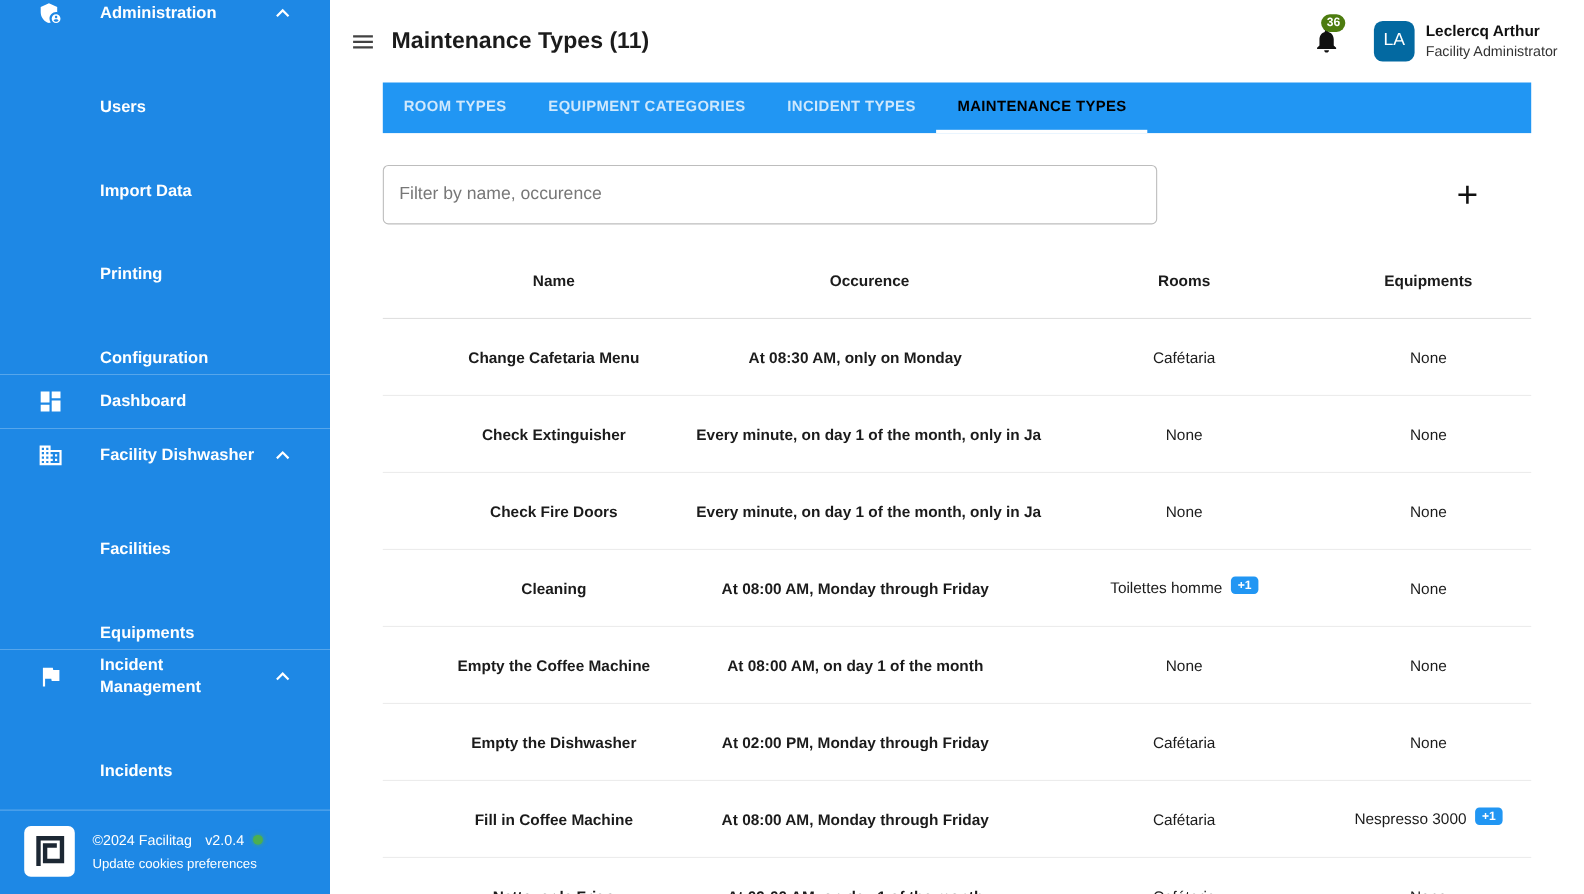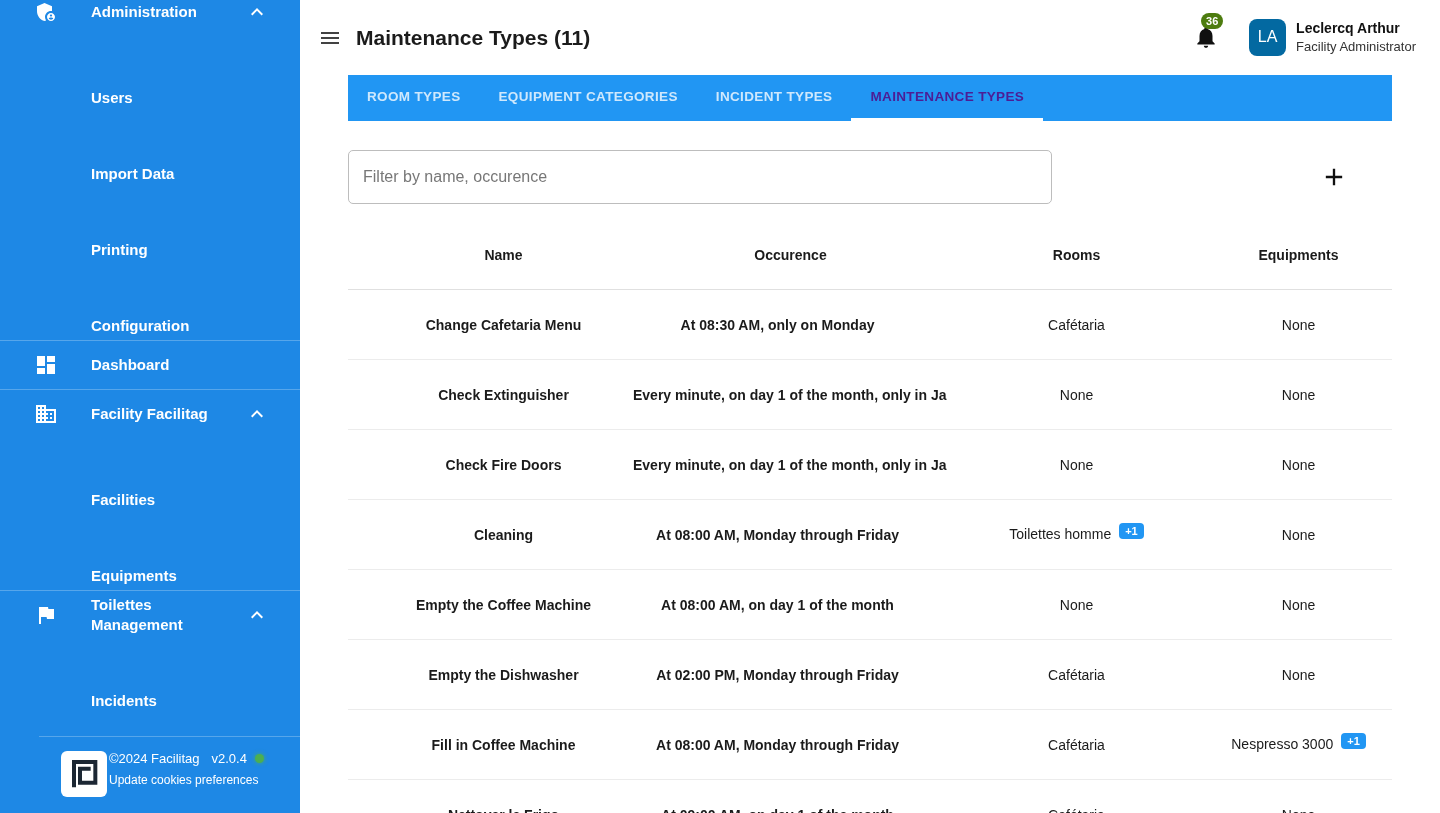--- a/index.html
+++ b/index.html
@@ -23,21 +23,21 @@
   .item .micon{width:24px;height:24px;flex:0 0 24px;color:#fff;}
   .item .micon svg{width:24px;height:24px;display:block;}
   .item .label{margin-left:33px;max-width:142px;}
   .item.sub{padding-left:73px;}
   .item.sub .label{margin-left:0;margin-top:48px;}
   .item.selected{background:rgba(255,255,255,0.35);}
   .chev{position:absolute;right:14px;top:50%;transform:translateY(-50%);width:24px;height:24px;color:#fff;}
   .chev svg{width:24px;height:24px;display:block;}
   .divider{border-top:1px solid rgba(255,255,255,0.25);}
 
-  .sfooter{border-top:1px solid rgba(255,255,255,0.25);padding:14px 18px 16px 22px;display:flex;align-items:flex-start;gap:2px;margin-left:39px;}
+  .sfooter{border-top:1px solid rgba(255,255,255,0.25);padding:14px 18px 16px 22px;display:flex;align-items:center;gap:16px;}
   .logo{width:46px;height:46px;background:#fff;border-radius:6px;display:flex;align-items:center;justify-content:center;flex:0 0 46px;}
   .logo svg{width:32px;height:32px;display:block;}
   .finfo{min-width:0;}
   .fline1{font-size:13px;display:flex;align-items:center;gap:8px;white-space:nowrap;}
   .fversion{margin-left:4px;}
   .gdot{width:9px;height:9px;border-radius:50%;background:#4CAF50;box-shadow:0 0 5px rgba(76,175,80,.9);flex:0 0 9px;}
   .cookies{font-size:12px;margin-top:7px;cursor:pointer;}
 
   
   .main{flex:1;display:flex;flex-direction:column;background:#fff;min-width:0;}
@@ -54,21 +54,21 @@
           justify-content:center;font-size:16px;font-weight:500;margin-left:30px;cursor:pointer;}
   .uinfo{margin-left:10px;line-height:1.45;}
   .uname{font-size:14px;font-weight:700;color:#111;}
   .urole{font-size:13px;color:#333;}
 
   .content{padding:0 48px;flex:1;display:flex;flex-direction:column;min-height:0;}
 
   .tabs{height:46px;min-height:46px;background:var(--blue);display:flex;align-items:stretch;}
   .tab{display:flex;align-items:center;padding:0 19px;color:rgba(255,255,255,0.78);font-size:13.5px;
        font-weight:600;letter-spacing:.35px;cursor:pointer;border-bottom:3px solid transparent;text-transform:uppercase;}
-  .tab.active{color:#4c1d95;border-bottom-color:#fff;}
+  .tab.active{color:#000000;border-bottom-color:#fff;}
 
   .filter-row{margin-top:29px;display:flex;align-items:center;}
   .filter-input{width:704px;height:54px;border:1px solid #bdbdbd;border-radius:5px;padding:0 14px;
                 font-size:16px;color:#333;background:#fff;outline:none;font-family:inherit;}
   .filter-input::placeholder{color:#777;}
   .add-btn{margin-left:auto;margin-right:44px;width:28px;height:28px;cursor:pointer;color:#101010;border:none;background:none;padding:0;}
   .add-btn svg{width:28px;height:28px;display:block;}
 
   .table{margin-top:16px;}
   .thead,.trow{display:grid;grid-template-columns:259px 315px 257px 1fr;align-items:center;
@@ -127,21 +127,21 @@
       </div>
 
       <div class="divider"></div>
 
       <div class="item section">
         <span class="micon">
           <svg viewBox="0 0 24 24" fill="currentColor">
               <path d="M12 7V3H2v18h20V7H12zM6 19H4v-2h2v2zm0-4H4v-2h2v2zm0-4H4V9h2v2zm0-4H4V5h2v2zm4 12H8v-2h2v2zm0-4H8v-2h2v2zm0-4H8V9h2v2zm0-4H8V5h2v2zm10 12h-8v-2h2v-2h-2v-2h2v-2h-2V9h8v10zm-2-8h-2v2h2v-2zm0 4h-2v2h2v-2z"></path>
             </svg>
         </span>
-        <span class="label">Facility Facilitag</span>
+        <span class="label">Facility Dishwasher</span>
         <span class="chev">
           <svg viewBox="0 0 24 24" fill="currentColor">
               <path d="M12 8l-6 6 1.41 1.41L12 10.83l4.59 4.58L18 14z"></path>
             </svg>
         </span>
       </div>
       <div class="item sub">
         <span class="label">Facilities</span>
       </div>
       <div class="item sub">
@@ -149,21 +149,21 @@
       </div>
 
       <div class="divider"></div>
 
       <div class="item section">
         <span class="micon">
           <svg viewBox="0 0 24 24" fill="currentColor">
               <path d="M14.4 6L14 4H5v17h2v-7h5.6l.4 2h7V6z"></path>
             </svg>
         </span>
-        <span class="label">Toilettes Management</span>
+        <span class="label">Incident Management</span>
         <span class="chev">
           <svg viewBox="0 0 24 24" fill="currentColor">
               <path d="M12 8l-6 6 1.41 1.41L12 10.83l4.59 4.58L18 14z"></path>
             </svg>
         </span>
       </div>
       <div class="item sub">
         <span class="label">Incidents</span>
       </div>
       <div class="item sub">

